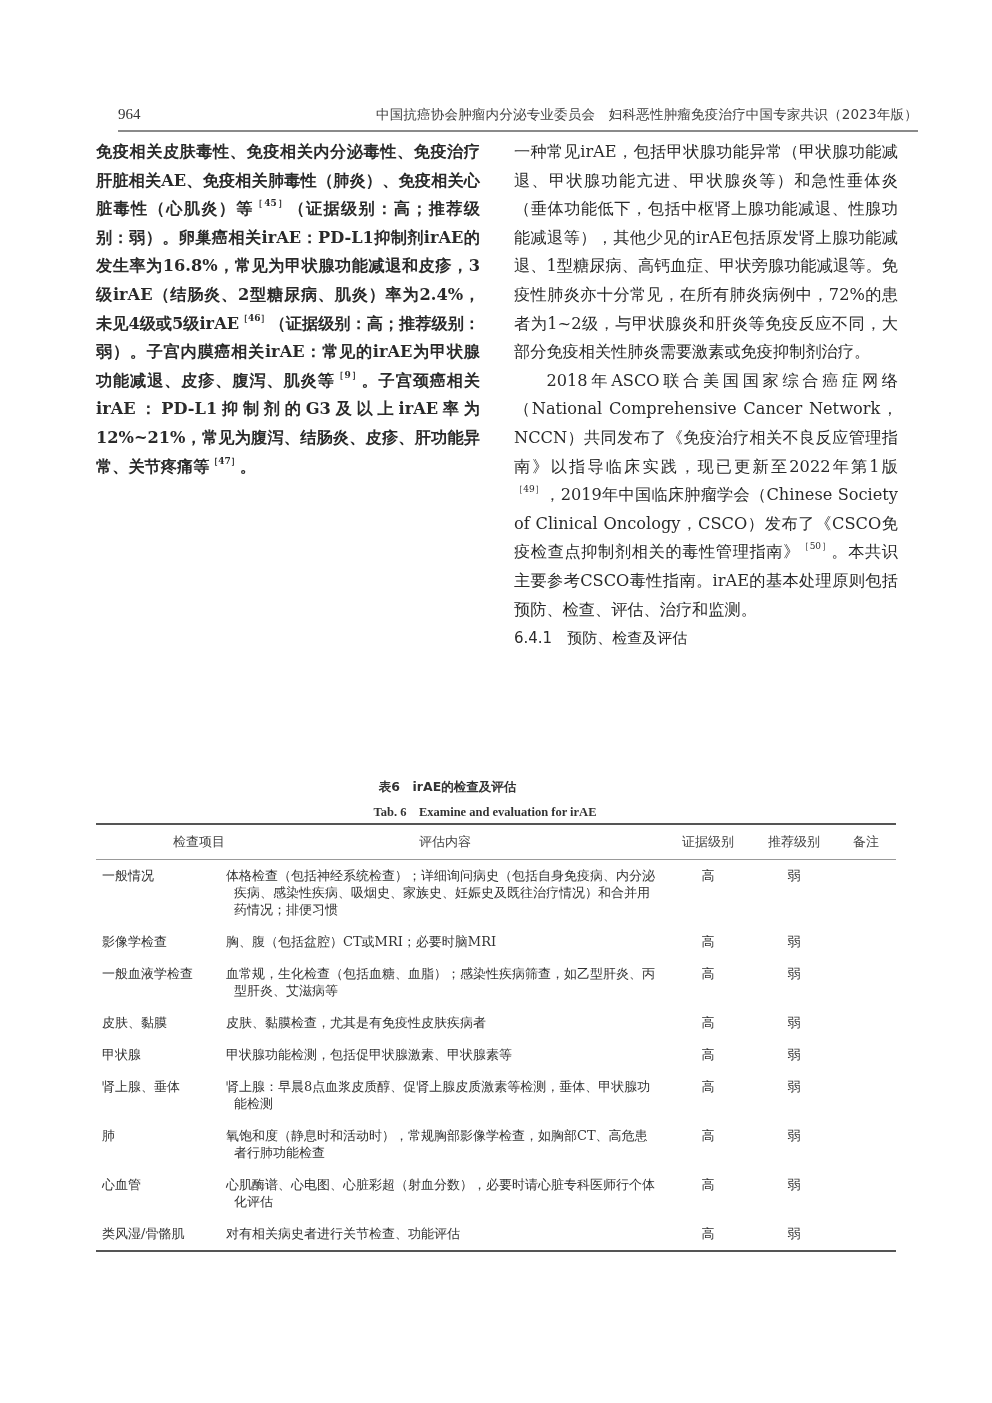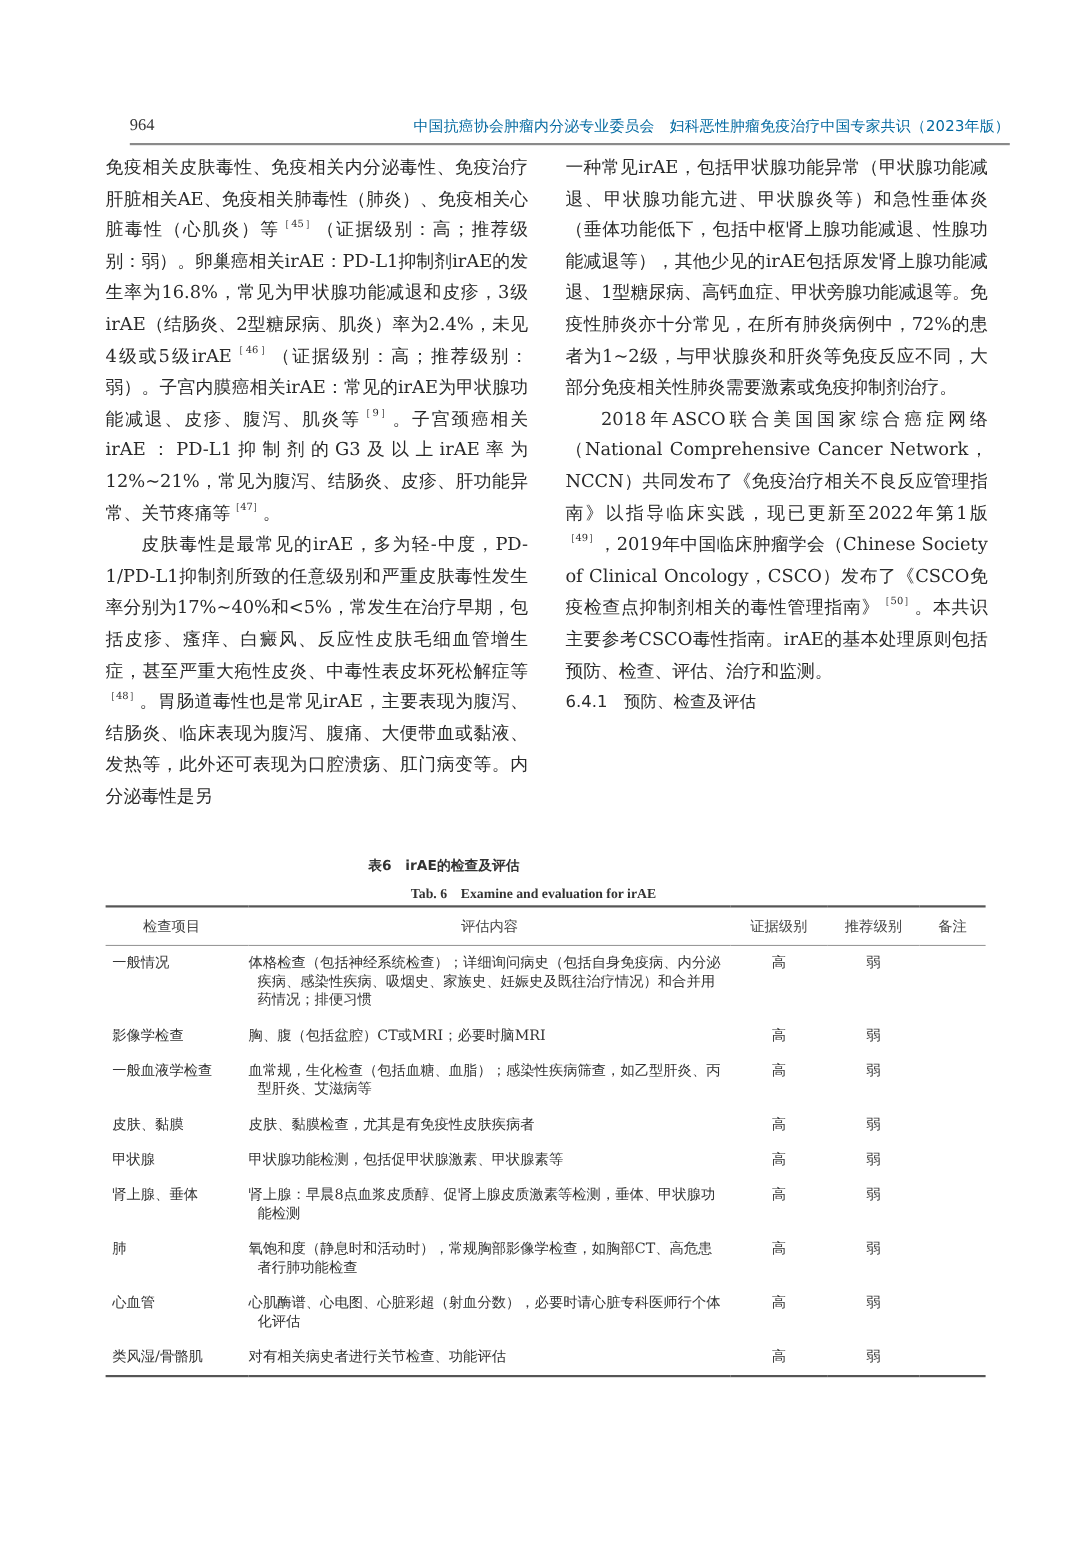--- a/index.html
+++ b/index.html
@@ -1,52 +1,51 @@
 <!DOCTYPE html>
 <html><head>
 <meta charset="utf-8">
 <style>
   html, body { margin:0; padding:0; background:#ffffff; }
   body { width:992px; height:1403px; position:relative; overflow:hidden; color:#222; font-family:"DejaVu Serif","Liberation Serif",serif; }
   .header { position:absolute; left:96px; top:104px; width:800px; height:26px; border-bottom:2px solid #8a8a8a;margin-left:22px; }
   .page-num { position:absolute; left:0; top:2px; font-size:15px; font-family:"Liberation Serif",serif; color:#333; }
-  .running { position:absolute; right:0; top:2px; font-size:13.5px; font-family:"DejaVu Sans",sans-serif; color:#0369a1; letter-spacing:0.2px; }
+  .running { position:absolute; right:0; top:2px; font-size:13.5px; font-family:"DejaVu Sans",sans-serif; color:#404040; letter-spacing:0.2px; }
   .col { position:absolute; top:138px; width:384px; font-size:16.2px; line-height:28.6px; color:#2a2a2a; text-align:justify; }
-  .col.left { left:96px; }
+  .col.left { left:96px;font-weight:bold; }
   .col.right { left:514px; }
   .col p { margin:0; }
   .indent { text-indent:2em; }
   sup { font-size:9px; vertical-align:8px; line-height:0; }
   .sec { font-family:"DejaVu Sans",sans-serif; font-size:15px; }
-  .caption-cn { position:absolute; left:0; width:807px; top:779px; text-align:center; font-size:12.5px; font-family:"DejaVu Sans",sans-serif; font-weight:bold; color:#333; }
+  .caption-cn { position:absolute; left:0; width:807px; top:779px; text-align:center; font-size:12.5px; font-family:"DejaVu Sans",sans-serif; font-weight:bold; color:#333;padding-left:44px; }
   .caption-en { position:absolute; left:0; width:970px; top:804px; text-align:center; font-size:12.5px; font-family:"Liberation Serif",serif; font-weight:bold; color:#333; }
   table { position:absolute; left:96px; top:823px; width:800px; border-collapse:collapse; font-size:13px; color:#333; font-family:"DejaVu Serif",serif; }
   thead tr { border-top:2px solid #555; border-bottom:1px solid #999; }
   tbody tr:last-child { border-bottom:2px solid #555; }
   th { font-weight:normal; height:32px; text-align:center; font-size:13px; color:#444; }
-  th.c1 { text-align:left; padding-left:34px; }
+  th.c1 { text-align:right; padding-left:34px; }
   td { vertical-align:top; padding:7px 0 8px 0; line-height:17px; }
   td.c1 { padding-left:6px; width:124px; }
   td.c2 { width:432px; padding-right:6px; }
   td.c2 .wrap { padding-left:8px; text-indent:-8px; }
   td.c3, td.c4, td.c5 { text-align:center; }
   td.c3 { width:88px; }
   td.c4 { width:84px; }
 </style>
 </head>
 <body>
 
 <div class="header">
   <span class="page-num">964</span>
   <span class="running">中国抗癌协会肿瘤内分泌专业委员会　妇科恶性肿瘤免疫治疗中国专家共识（2023年版）</span>
 </div>
 
 <div class="col left">
   <p><span>免疫相关皮肤毒性、免疫相关内分泌毒性、免疫治疗肝脏相关AE、免疫相关肺毒性（肺炎）、免疫相关心脏毒性（心肌炎）等</span><sup>［45］</sup><span>（证据级别：高；推荐级别：弱）。卵巢癌相关irAE：PD-L1抑制剂irAE的发生率为16.8%，常见为甲状腺功能减退和皮疹，3级irAE（结肠炎、2型糖尿病、肌炎）率为2.4%，未见4级或5级irAE</span><sup>［46］</sup><span>（证据级别：高；推荐级别：弱）。子宫内膜癌相关irAE：常见的irAE为甲状腺功能减退、皮疹、腹泻、肌炎等</span><sup>［9］</sup><span>。子宫颈癌相关irAE：PD-L1抑制剂的G3及以上irAE率为12%~21%，常见为腹泻、结肠炎、皮疹、肝功能异常、关节疼痛等</span><sup>［47］</sup><span>。</span></p>
-  <p class="indent"><span>皮肤毒性是最常见的irAE，多为轻-中度，PD-1/PD-L1抑制剂所致的任意级别和严重皮肤毒性发生率分别为17%~40%和&lt;5%，常发生在治疗早期，包括皮疹、瘙痒、白癜风、反应性皮肤毛细血管增生症，甚至严重大疱性皮炎、中毒性表皮坏死松解症等</span><sup>［48］</sup><span>。胃肠道毒性也是常见irAE，主要表现为腹泻、结肠炎、临床表现为腹泻、腹痛、大便带血或黏液、发热等，此外还可表现为口腔溃疡、肛门病变等。内分泌毒性是另</span></p>
 </div>
 
 <div class="col right">
   <p>一种常见irAE，包括甲状腺功能异常（甲状腺功能减退、甲状腺功能亢进、甲状腺炎等）和急性垂体炎（垂体功能低下，包括中枢肾上腺功能减退、性腺功能减退等），其他少见的irAE包括原发肾上腺功能减退、1型糖尿病、高钙血症、甲状旁腺功能减退等。免疫性肺炎亦十分常见，在所有肺炎病例中，72%的患者为1~2级，与甲状腺炎和肝炎等免疫反应不同，大部分免疫相关性肺炎需要激素或免疫抑制剂治疗。</p>
   <p class="indent"><span>2018年ASCO联合美国国家综合癌症网络（National Comprehensive Cancer Network，NCCN）共同发布了《免疫治疗相关不良反应管理指南》以指导临床实践，现已更新至2022年第1版</span><sup>［49］</sup><span>，2019年中国临床肿瘤学会（Chinese Society of Clinical Oncology，CSCO）发布了《CSCO免疫检查点抑制剂相关的毒性管理指南》</span><sup>［50］</sup><span>。本共识主要参考CSCO毒性指南。irAE的基本处理原则包括预防、检查、评估、治疗和监测。</span></p>
   <p class="sec">6.4.1　预防、检查及评估</p>
 </div>
 
 <div class="caption-cn">表6　irAE的检查及评估</div>
 <div class="caption-en">Tab. 6　Examine and evaluation for irAE</div>

